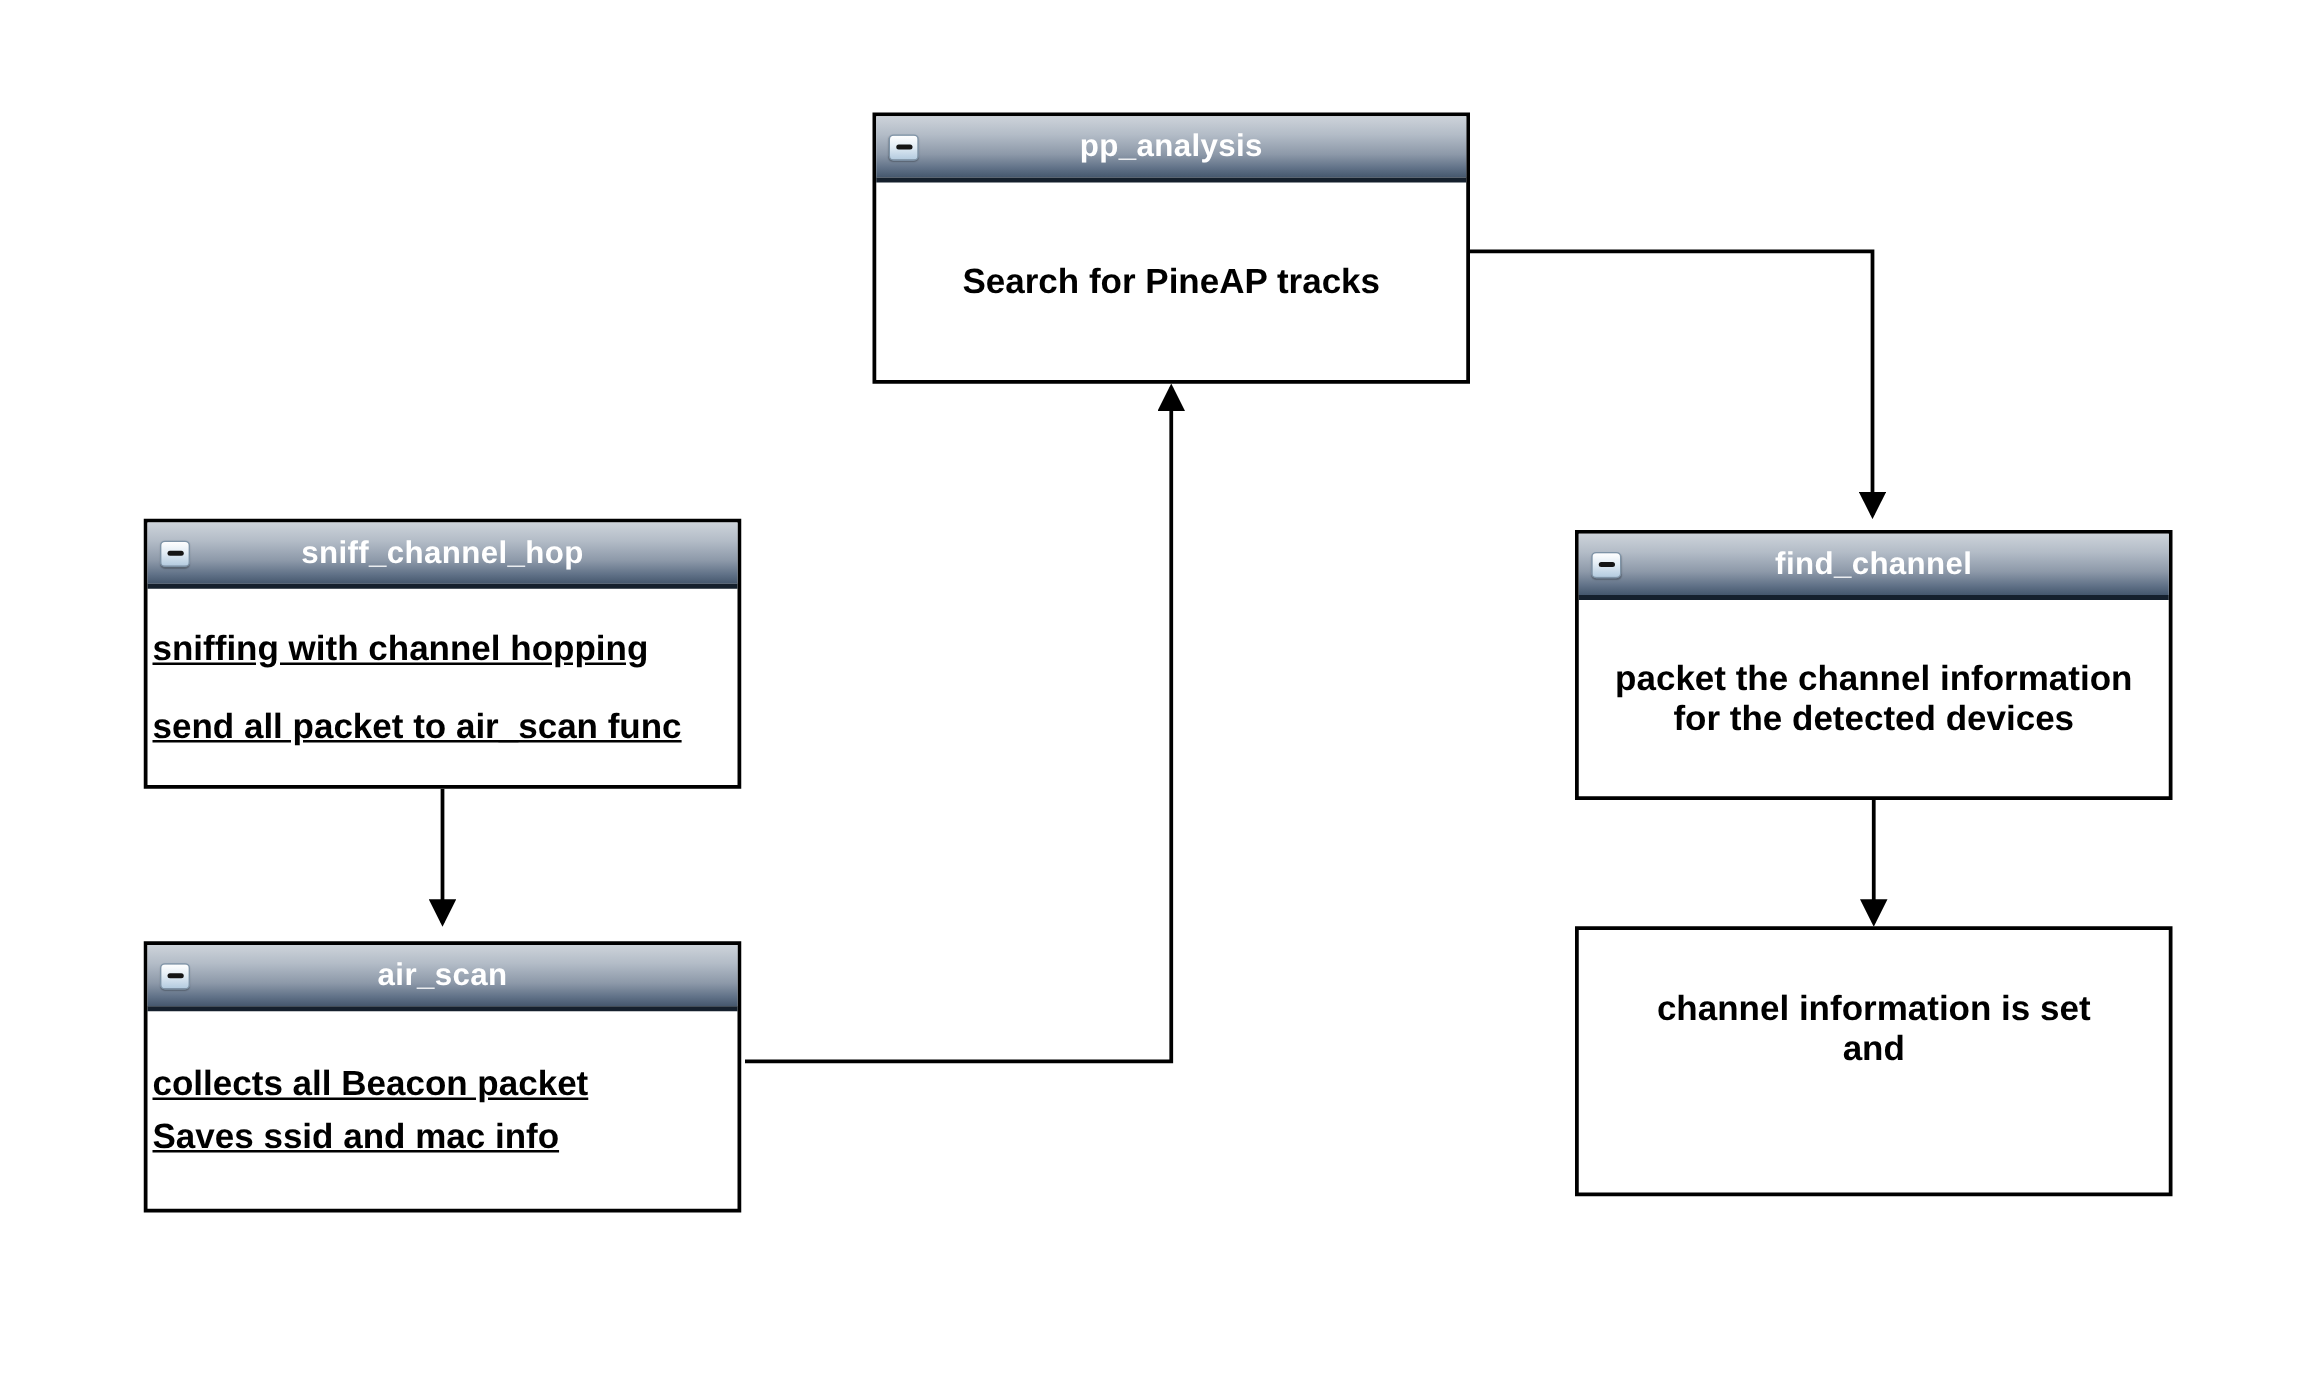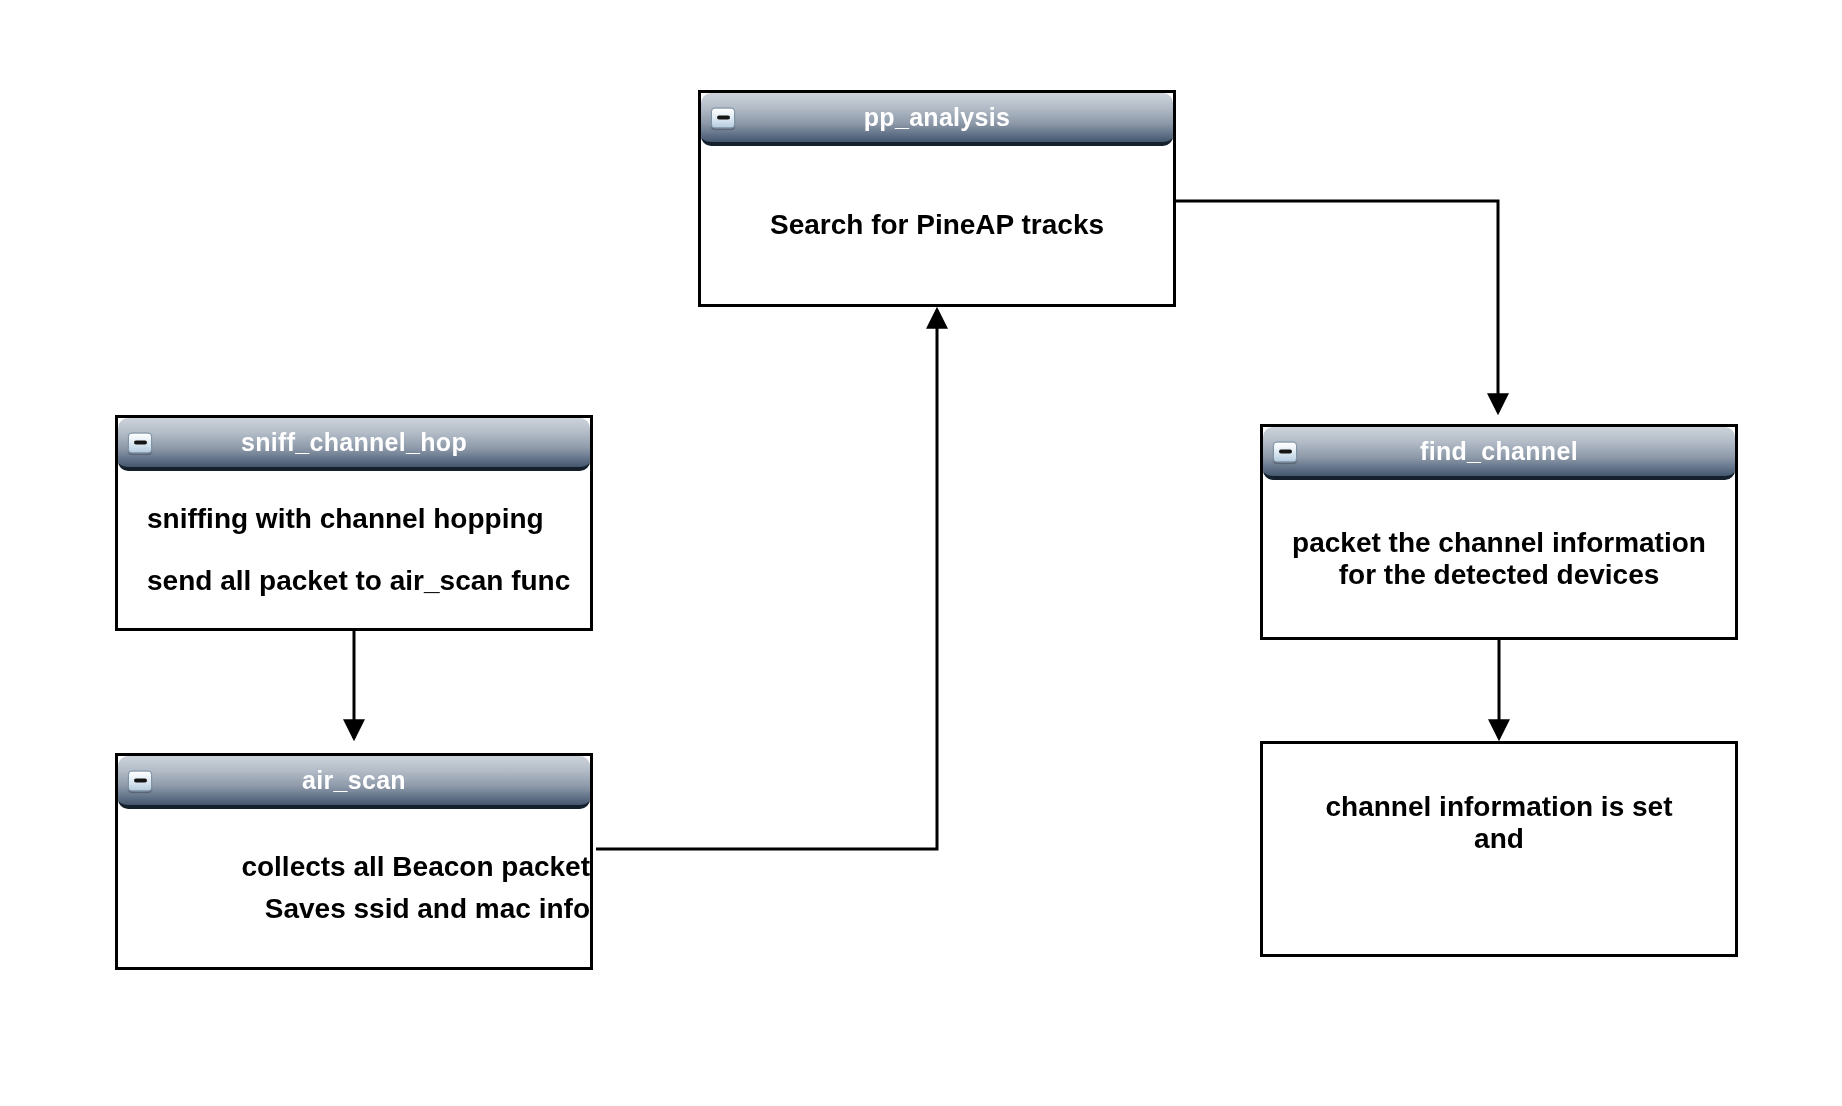--- a/index.html
+++ b/index.html
@@ -30,21 +30,20 @@
   }
   .node-header {
     position: relative;
     box-sizing: border-box;
     height: 53px;
     border-bottom: 4px solid #15202d;
     background: linear-gradient(180deg, #cdd3da 0%, #b3bcc7 30%, #8d99a9 62%, #607187 85%, #45576d 100%);
     display: flex;
     align-items: center;
     justify-content: center;
-    border-radius: 10px;
   }
   .node-title {
     color: #ffffff;
     font-size: 25px;
     font-weight: bold;
     letter-spacing: 0.3px;
     white-space: nowrap;
   }
   .collapse-btn {
     position: absolute;
@@ -73,24 +72,24 @@
     box-sizing: border-box;
     height: calc(100% - 53px);
     display: flex;
     flex-direction: column;
     justify-content: center;
     font-size: 28px;
     font-weight: bold;
     color: #000000;
   }
   .node-body .line { line-height: 34px; white-space: nowrap; }
-  .align-left   { align-items: flex-start; padding-left: 29px; text-align: left; }
+  .align-left   { align-items: flex-start; padding-left: 4px; text-align: left; text-decoration: underline; }
   .align-center { align-items: center; text-align: center; }
   .gap-loose  { gap: 28px; }
-  .gap-mid    { gap: 8px; align-items: flex-end; }
+  .gap-mid    { gap: 8px; }
   .gap-tight  { gap: 0; }
   .gap-tight .line { line-height: 32px; }
 
   
   #node-pp-analysis      { left: 698px;  top: 90px;  width: 478px; height: 217px; }
   #node-sniff-channel-hop{ left: 115px;  top: 415px; width: 478px; height: 216px; }
   #node-find-channel     { left: 1260px; top: 424px; width: 478px; height: 216px; }
   #node-air-scan         { left: 115px;  top: 741px; width: 478px; height: 217px; margin-top: 12px; }
   #node-pp-deauth        { left: 1260px; top: 741px; width: 478px; height: 216px; }
 

